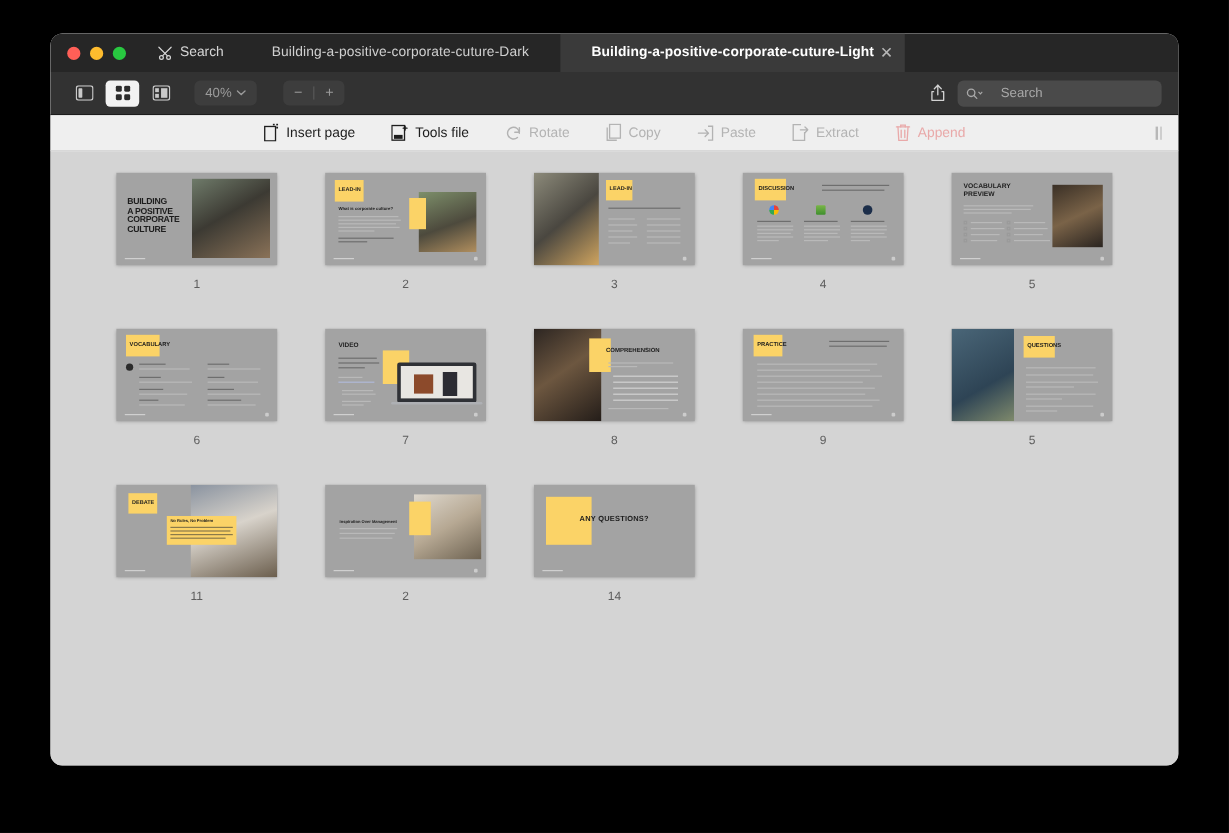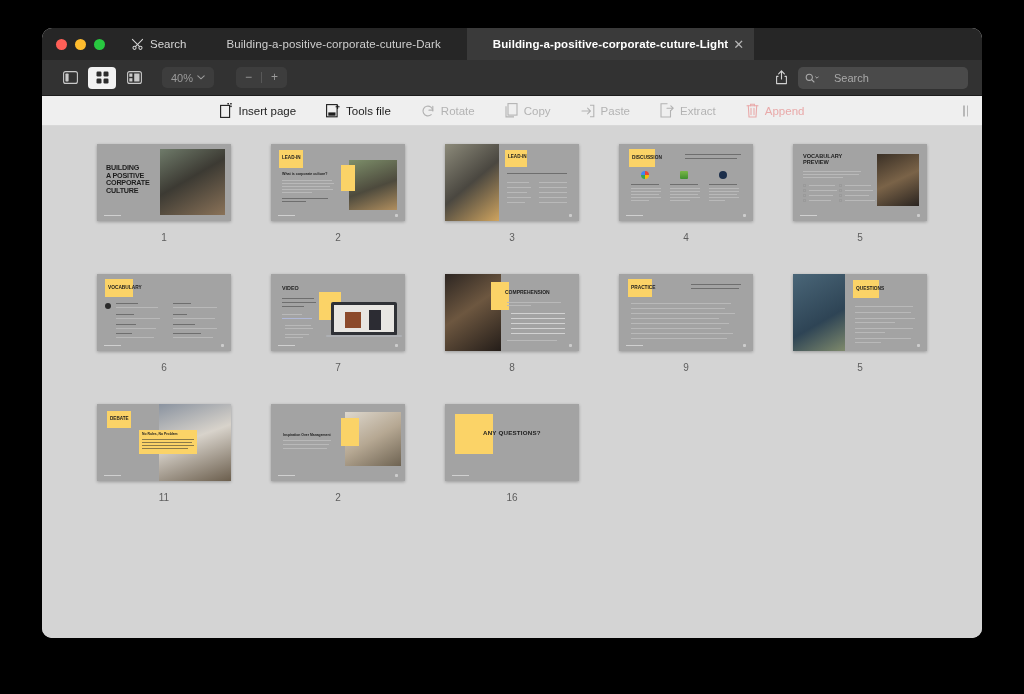--- a/index.html
+++ b/index.html
@@ -699,18 +699,18 @@
       <div class="cell">
         <div class="thumb-wrap">
           <div class="thumb">
             <div class="sl">
               <div class="yel" style="left:10px;top:10px;width:38px;height:40px;"></div>
               <div class="tt" style="left:38px;top:26px;font-size:6.2px;letter-spacing:.2px;">ANY QUESTIONS?</div>
               <div class="foot"></div>
             </div>
           </div>
         </div>
-        <div class="pg-num">16</div>
+        <div class="pg-num">14</div>
       </div>
 
     </div>
   </div>
 </div>
 
 </body></html>

